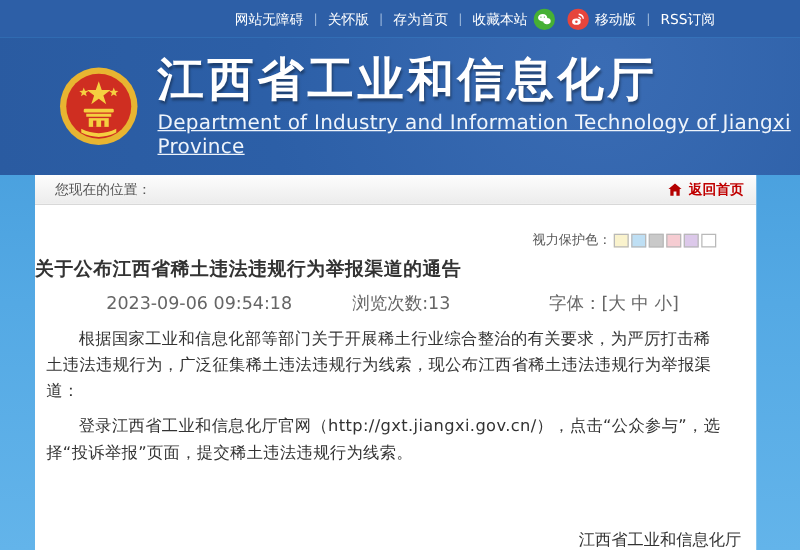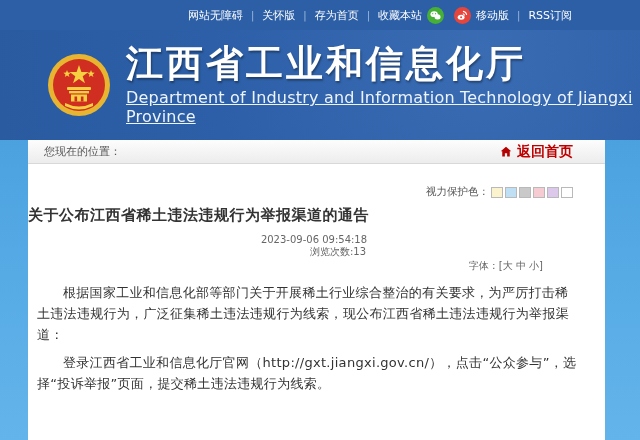--- a/index.html
+++ b/index.html
@@ -38,41 +38,41 @@
   .site-subtitle { font-size:16px; margin-top:4px; letter-spacing:.2px; color:#eef4fb;text-decoration:underline; }
   
   .main {
     margin-left:28px; width:577px; height:300px;
     background:#fff; position:relative; overflow:hidden;
   }
   .breadcrumb-bar {
     height:24px; background:linear-gradient(#fdfdfd,#ececec);
     border-bottom:1px solid #d8d8d8; border-radius:0 5px 0 0;
     display:flex; align-items:center; font-size:11px; color:#555;
-    padding:0 32px 0 16px;
+    padding:0 10px 0 16px;
     gap:36px;
   }
   .crumb-path { cursor:pointer; }
   .home-link {
     margin-left:auto; display:flex; align-items:center; gap:5px;
-    color:#c00000; font-weight:bold; cursor:pointer; font-size:14px;
+    color:#c00000; font-weight:bold; cursor:pointer; font-size:11px;
   }
   .eye-row {
     display:flex; justify-content:flex-end; align-items:center;
     padding:21px 32px 0 0; font-size:10.5px; color:#555;
   }
   .swatches { display:flex; gap:2px; margin-left:2px; }
   .swatch { width:12px; height:11px; border:1px solid #b9b9b9; cursor:pointer; }
   .article-title {
     text-align:left; font-weight:bold; font-size:15px; color:#333;
     margin-top:7px; letter-spacing:.5px;
   }
   .meta-row {
-    display:flex; align-items:center; font-size:10px; color:#666;
-    margin-top:9px; padding:0 62px 0 57px;flex-direction:column;
+    display:flex; align-items:center; font-size:14px; color:#666;
+    margin-top:9px; padding:0 62px 0 57px;
   }
   .meta-views { margin-left:48px; }
   .meta-font { margin-left:auto; cursor:pointer; }
   .content { padding:2px 28px 0 9px; }
   .content p {
     font-size:13px; color:#333; line-height:21px;
     text-indent:2em; margin-top:7px; letter-spacing:.3px;
   }
   .signature { text-align:right; font-size:13px; color:#333; margin-top:50px; padding-right:12px; }
 </style>

